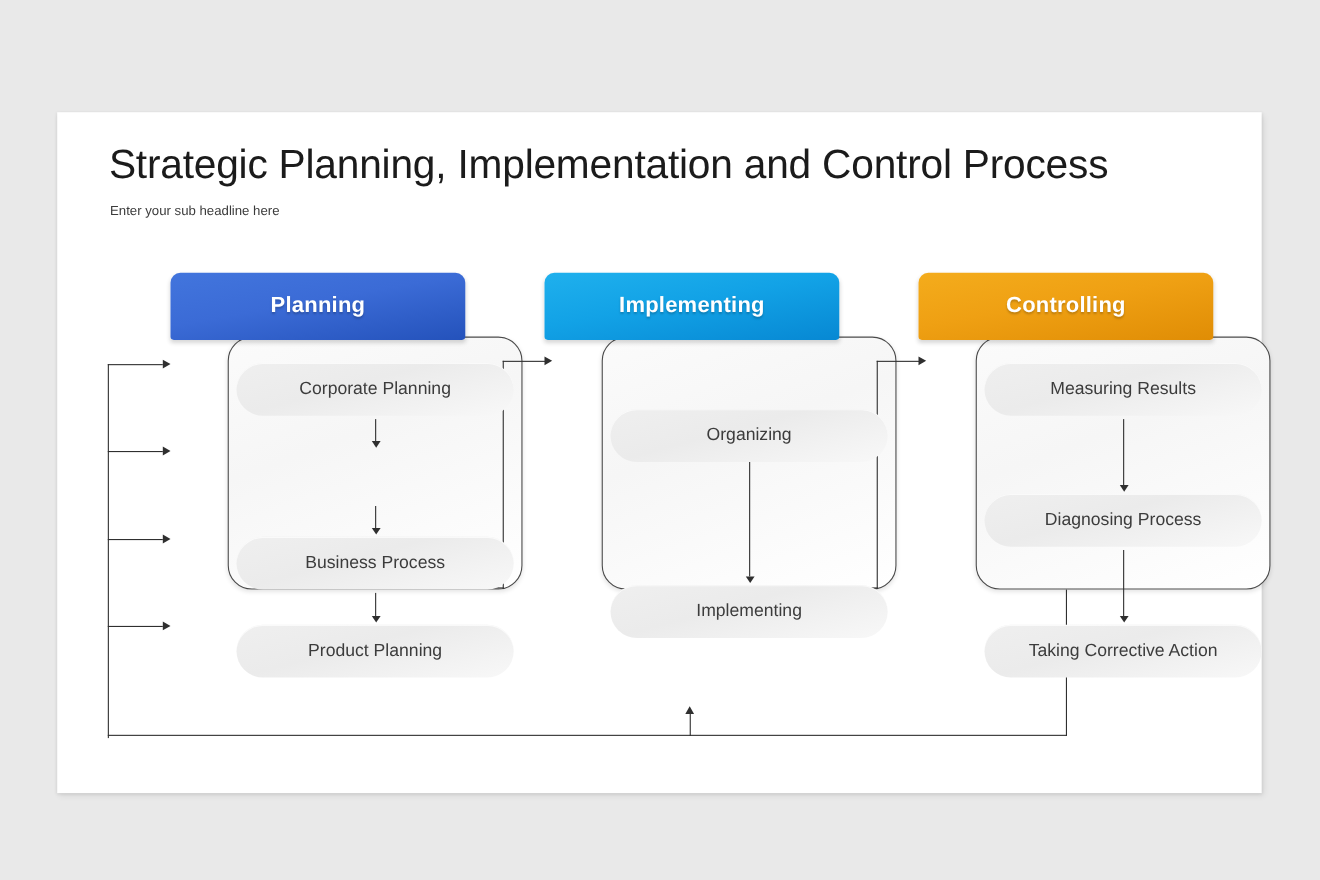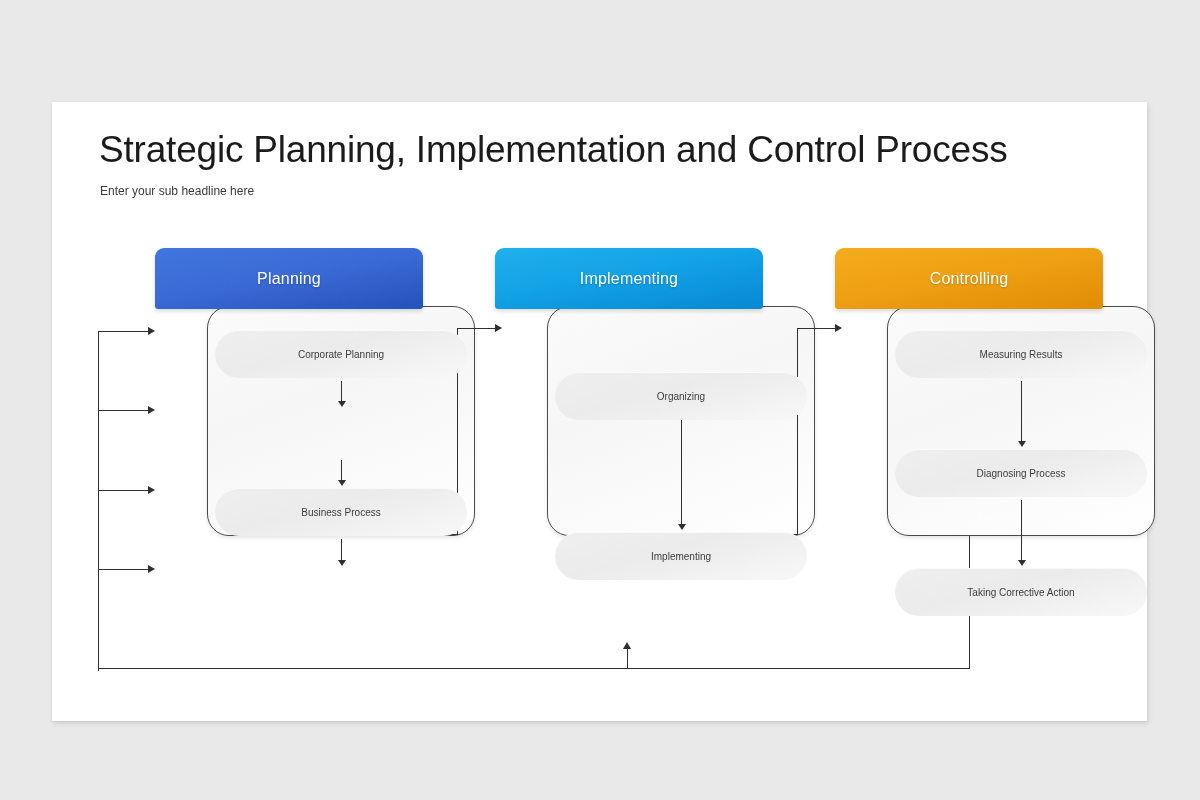--- a/index.html
+++ b/index.html
@@ -46,22 +46,22 @@
   .col-3 { left: 783px; }
 
   .col-header {
     position: relative;
     height: 61px;
     border-radius: 9px 9px 3px 3px;
     display: flex;
     align-items: center;
     justify-content: center;
     color: #ffffff;
-    font-size: 16px;
-    font-weight: normal;
+    font-size: 20px;
+    font-weight: bold;
     letter-spacing: 0.2px;
     text-shadow: 0 1px 2px rgba(0,0,0,0.22);
     box-shadow: 0 2px 4px rgba(0,0,0,0.16);
     z-index: 4;
   }
   .hdr-planning    { background: linear-gradient(170deg, #4275dd 0%, #3b6bd6 45%, #2452bb 100%); }
   .hdr-implementing{ background: linear-gradient(170deg, #1fb0ed 0%, #12a2e6 45%, #0788d3 100%); }
   .hdr-controlling { background: linear-gradient(170deg, #f4ac1c 0%, #efa013 45%, #e08d05 100%); }
 
   
@@ -82,21 +82,21 @@
   
   .pill {
     position: absolute;
     height: 48px;
     width: 252px;
     border-radius: 26px;
     background: linear-gradient(165deg, #efefef 0%, #ebebeb 42%, #f8f8f8 100%);
     display: flex;
     align-items: center;
     justify-content: center;
-    font-size: 10px;
+    font-size: 16px;
     color: #3c3c3c;
     z-index: 3;
     box-shadow: inset 0 1px 0 rgba(255,255,255,0.7);
   }
   .pill-1 { left: 163px; }
   .pill-2 { left: 503px; }
   .pill-3 { left: 843px; }
 
   
   .varrow { position: absolute; width: 11px; z-index: 2; }
@@ -150,20 +150,21 @@
     <div class="column col-3">
       <div class="col-header hdr-controlling">Controlling</div>
     </div>
 
     <div class="card card-1"></div>
     <div class="card card-2"></div>
     <div class="card card-3"></div>
 
     <div class="pill pill-1" style="top:228px">Corporate Planning</div>
     <div class="pill pill-1" style="top:386px">Business Process</div>
+    <div class="pill pill-1" style="top:466px">Product Planning</div>
 
     <div class="varrow" style="left:284px; top:279px; height:26px">
       <div class="shaft"></div>
         <div class="head"></div>
     </div>
     <div class="varrow" style="left:284px; top:358px; height:26px">
       <div class="shaft"></div>
         <div class="head"></div>
     </div>
     <div class="varrow" style="left:284px; top:437px; height:27px">

